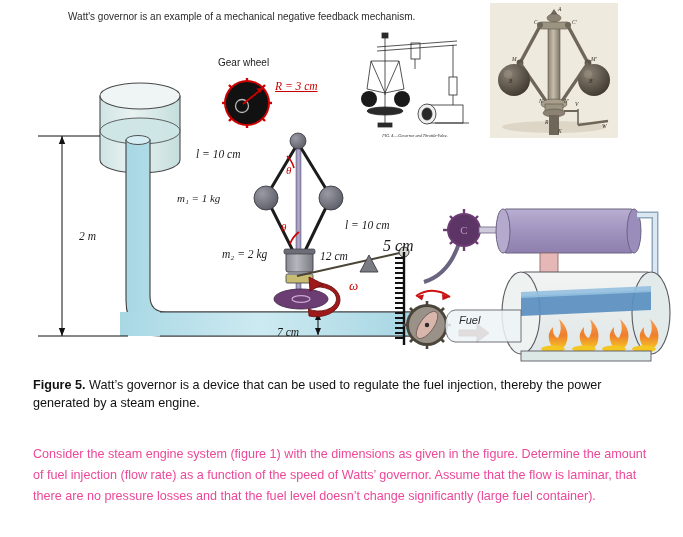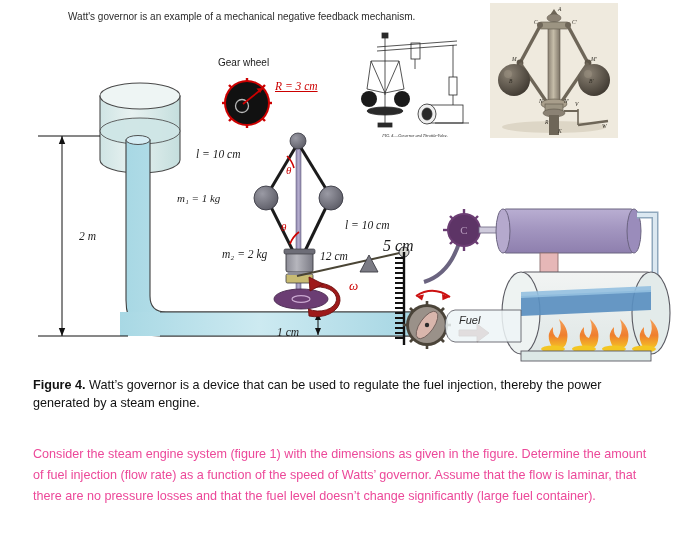--- a/index.html
+++ b/index.html
@@ -275,21 +275,21 @@
   <div class="lbl lbl-red" style="left:286px;top:164px;font-size:11px;">θ</div>
   <div class="lbl lbl-red" style="left:281px;top:221px;font-size:11px;">θ</div>
 
   <div class="lbl" style="left:177px;top:192px;font-size:11px;">m₁ = 1 kg</div>
   <div class="lbl" style="left:222px;top:248px;font-size:11.5px;">m₂ = 2 kg</div>
 
   <div class="lbl" style="left:320px;top:250px;font-size:11.5px;">12 cm</div>
   <div class="lbl" style="left:383px;top:237px;font-size:16px;">5 cm</div>
 
   <div class="lbl" style="left:79px;top:230px;font-size:11.5px;">2 m</div>
-  <div class="lbl" style="left:277px;top:326px;font-size:11.5px;">1 cm</div>
+  <div class="lbl" style="left:277px;top:326px;font-size:11.5px;">7 cm</div>
 
   <div class="lbl lbl-red" style="left:349px;top:278px;font-size:13px;">ω</div>
   <div class="fuel-lbl" style="left:459px;top:314px;">Fuel</div>
 
   <div class="eng-box eng1">
     <svg width="135" height="118" viewBox="0 0 135 118">
       <rect width="135" height="118" fill="#ffffff"></rect>
       <g stroke="#2a2a2a" stroke-width="0.8" fill="none">
 
         <line x1="28" y1="22" x2="108" y2="16"></line>
@@ -388,16 +388,16 @@
         <text x="55" y="121">R</text>
         <text x="68" y="130">K</text>
         <text x="85" y="103">V</text>
         <text x="112" y="125">W</text>
       </g>
     </svg>
   </div>
 </div>
 
 <div class="caption">
-  <b>Figure 4.</b><span> Watt’s governor is a device that can be used to regulate the fuel injection, thereby the power generated by a steam engine.</span>
+  <b>Figure 5.</b><span> Watt’s governor is a device that can be used to regulate the fuel injection, thereby the power generated by a steam engine.</span>
 </div>
 
 <div class="body-par">Consider the steam engine system (figure 1) with the dimensions as given in the figure. Determine the amount of fuel injection (flow rate) as a function of the speed of Watts’ governor. Assume that the flow is laminar, that there are no pressure losses and that the fuel level doesn’t change significantly (large fuel container).</div>
 
 </body></html>

